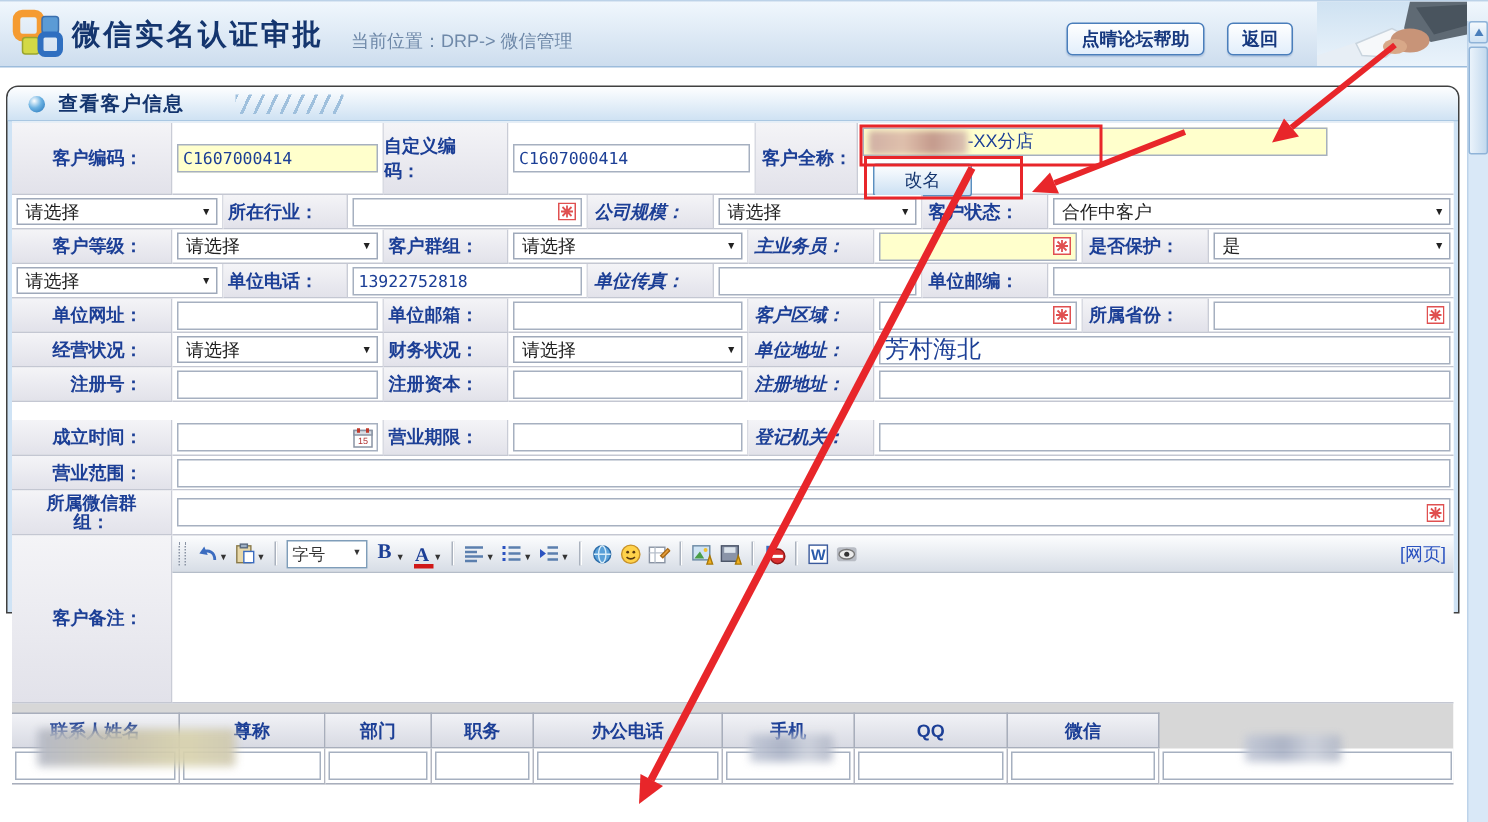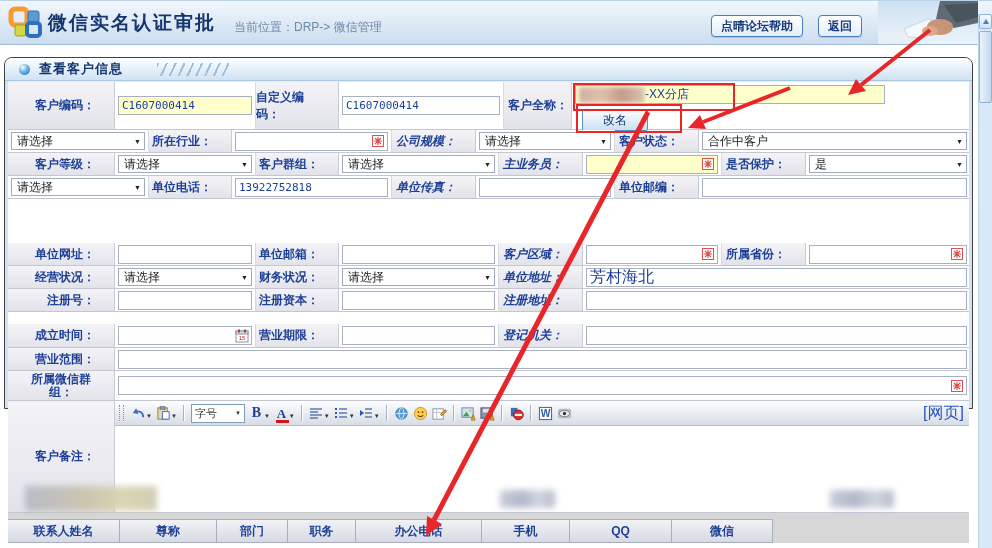--- a/index.html
+++ b/index.html
@@ -58,21 +58,21 @@
            display:flex;align-items:center;padding:0 6px 0 3px;}
   .grip{width:3px;height:16px;border-left:1px dotted #8a94a4;border-right:1px dotted #8a94a4;margin:0 5px 0 1px;}
   .ti{width:19px;height:19px;display:flex;align-items:center;justify-content:center;cursor:pointer;border-radius:2px;}
   .dd{font-size:6px;color:#333;margin:6px 2px 0 -2px;}
   .tsep{width:1px;height:16px;background:#aab2be;border-right:1px solid #fff;margin:0 4px;}
   .fontsize{width:46px;height:17px;border:1px solid #7f9db9;background:#fff;display:flex;align-items:center;
             justify-content:space-between;font-size:11px;color:#333;padding:0 3px;margin:0 2px;cursor:pointer;}
   .tb{font-family:"Liberation Serif","DejaVu Serif",serif;font-weight:bold;color:#1c3f96;font-size:14px;}
   .fontcolor{position:relative;font-family:"Liberation Serif","DejaVu Serif",serif;font-weight:bold;color:#1c3f96;font-size:13px;line-height:11px;}
   .fontcolor i{position:absolute;left:-1px;bottom:-4px;width:13px;height:3px;background:#d01818;}
-  .webpage{margin-left:auto;color:#2a52c0;font-size:16px;cursor:pointer;}
+  .webpage{margin-left:auto;color:#2a52c0;font-size:12px;cursor:pointer;}
   .ed-body{flex:1;background:#fff;}
   
   .bottom{background:#d7d7d7;}
   .gap6{height:6px;}
   .chead{display:flex;width:962px;}
   .ch{height:24px;box-sizing:border-box;background:linear-gradient(#f1f2f6,#d8dae3);border-right:1px solid #a8aebc;
       border-top:1px solid #a8aebc;border-bottom:1px solid #a8aebc;color:#1c3f96;font-weight:bold;font-size:12px;
       display:flex;align-items:center;justify-content:center;}
   .crow{display:flex;width:962px;}
   .cd{height:24px;box-sizing:border-box;background:#fff;border-right:1px solid #b4b7c2;border-bottom:1px solid #a8aebc;
@@ -235,21 +235,21 @@
         <div class="lbl c-l3">单位传真：</div>
         <div class="fld c-f3">
             <input class="inp cn" readonly="" style="">
           </div>
         <div class="lbl c-l4">单位邮编：</div>
         <div class="fld c-f4">
             <input class="inp cn" readonly="" style="">
           </div>
       </div>
 
-      <div class="frow" style="height:23px;margin-top:44px;">
+      <div class="frow" style="height:23px;">
         <div class="lbl c-l1">单位网址：</div>
         <div class="fld c-f1">
             <input class="inp cn" readonly="" style="">
           </div>
         <div class="lbl c-l2">单位邮箱：</div>
         <div class="fld c-f2">
             <input class="inp cn" readonly="" style="">
           </div>
         <div class="lbl c-l3">客户区域：</div>
         <div class="fld c-f3">

